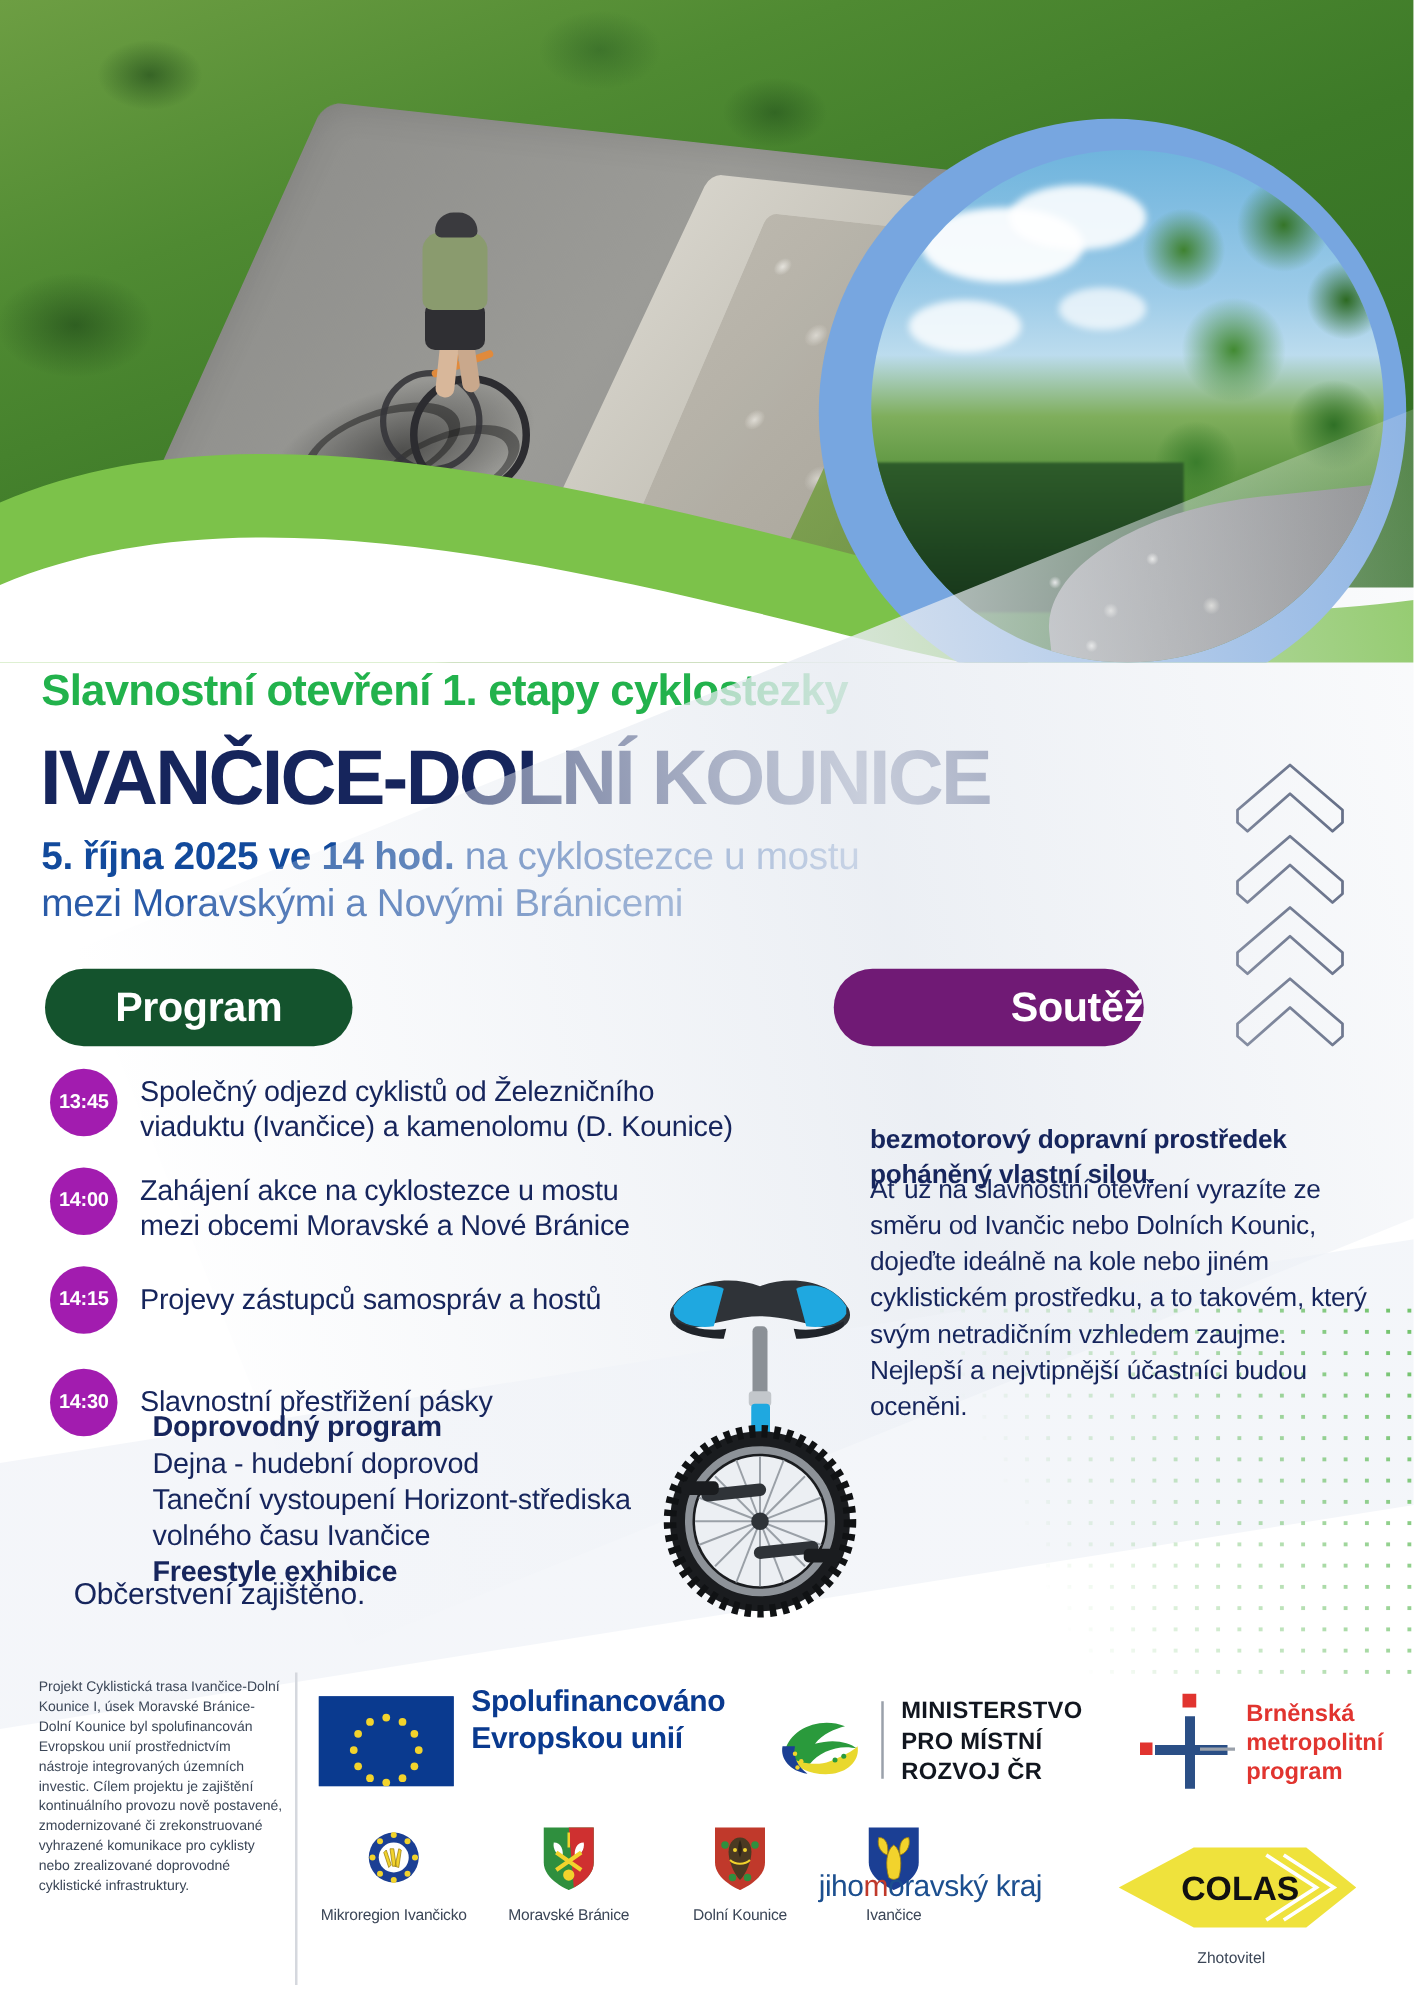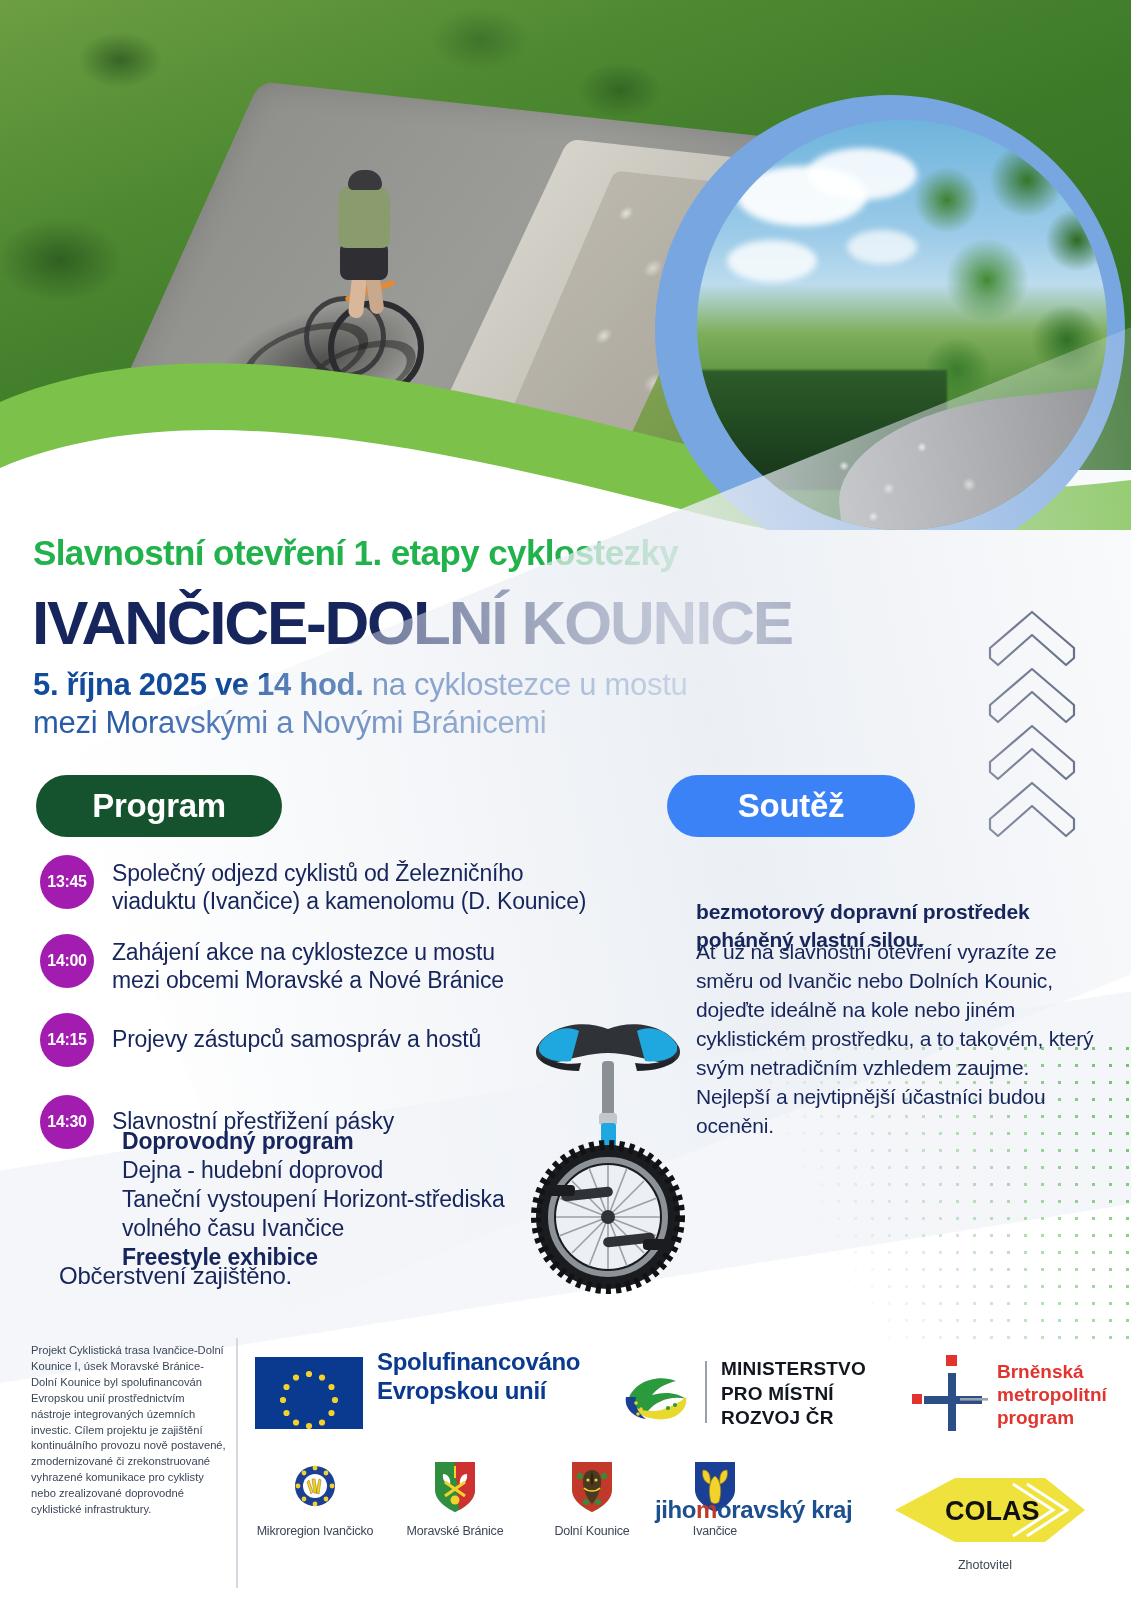--- a/index.html
+++ b/index.html
@@ -164,21 +164,21 @@
   
   .chevrons{position:absolute;left:980px;top:610px;width:120px;height:230px;}
 
   
   .pill{
     position:absolute;height:62px;border-radius:34px;
     display:flex;align-items:center;justify-content:center;
     color:#ffffff;font-weight:bold;font-size:33px;letter-spacing:-.3px;
   }
   .pill-program{left:36px;top:775px;width:246px;background:#14532d;}
-  .pill-soutez{left:667px;top:775px;width:248px;background:#3b82f6;}
+  .pill-soutez{left:667px;top:775px;width:248px;background:#701a75;justify-content:flex-end;}
 
   
   .prog{position:absolute;left:40px;top:855px;width:560px;}
   .prog-row{display:flex;align-items:flex-start;margin-bottom:19px;}
   .time-bubble{
     flex:0 0 auto;width:54px;height:54px;border-radius:50%;
     background:#a21caf;color:#ffffff;
     display:flex;align-items:center;justify-content:center;
     font-size:16px;font-weight:bold;letter-spacing:-.3px;
   }
@@ -252,21 +252,21 @@
   }
 
   .crest{position:absolute;width:120px;text-align:center;}
   .crest .cap{
     display:block;margin-top:6px;color:#3b4657;font-size:12.5px;letter-spacing:-.2px;
   }
   .shield{width:44px;height:54px;margin:0 auto;}
 
   .jmk{
     position:absolute;left:400px;top:36px;
-    font-size:24px;font-weight:bold;color:#1c4f8f;letter-spacing:-.4px;
+    font-size:24px;font-weight:normal;color:#1c4f8f;letter-spacing:-.4px;
   }
   .jmk .m{color:#c0392b;}
   .colas-wrap{position:absolute;left:630px;top:10px;width:200px;text-align:center;}
   .colas-cap{display:block;margin-top:4px;color:#3b4657;font-size:12.5px;}
 </style>
 </head>
 <body>
 
 <div id="poster">
 

